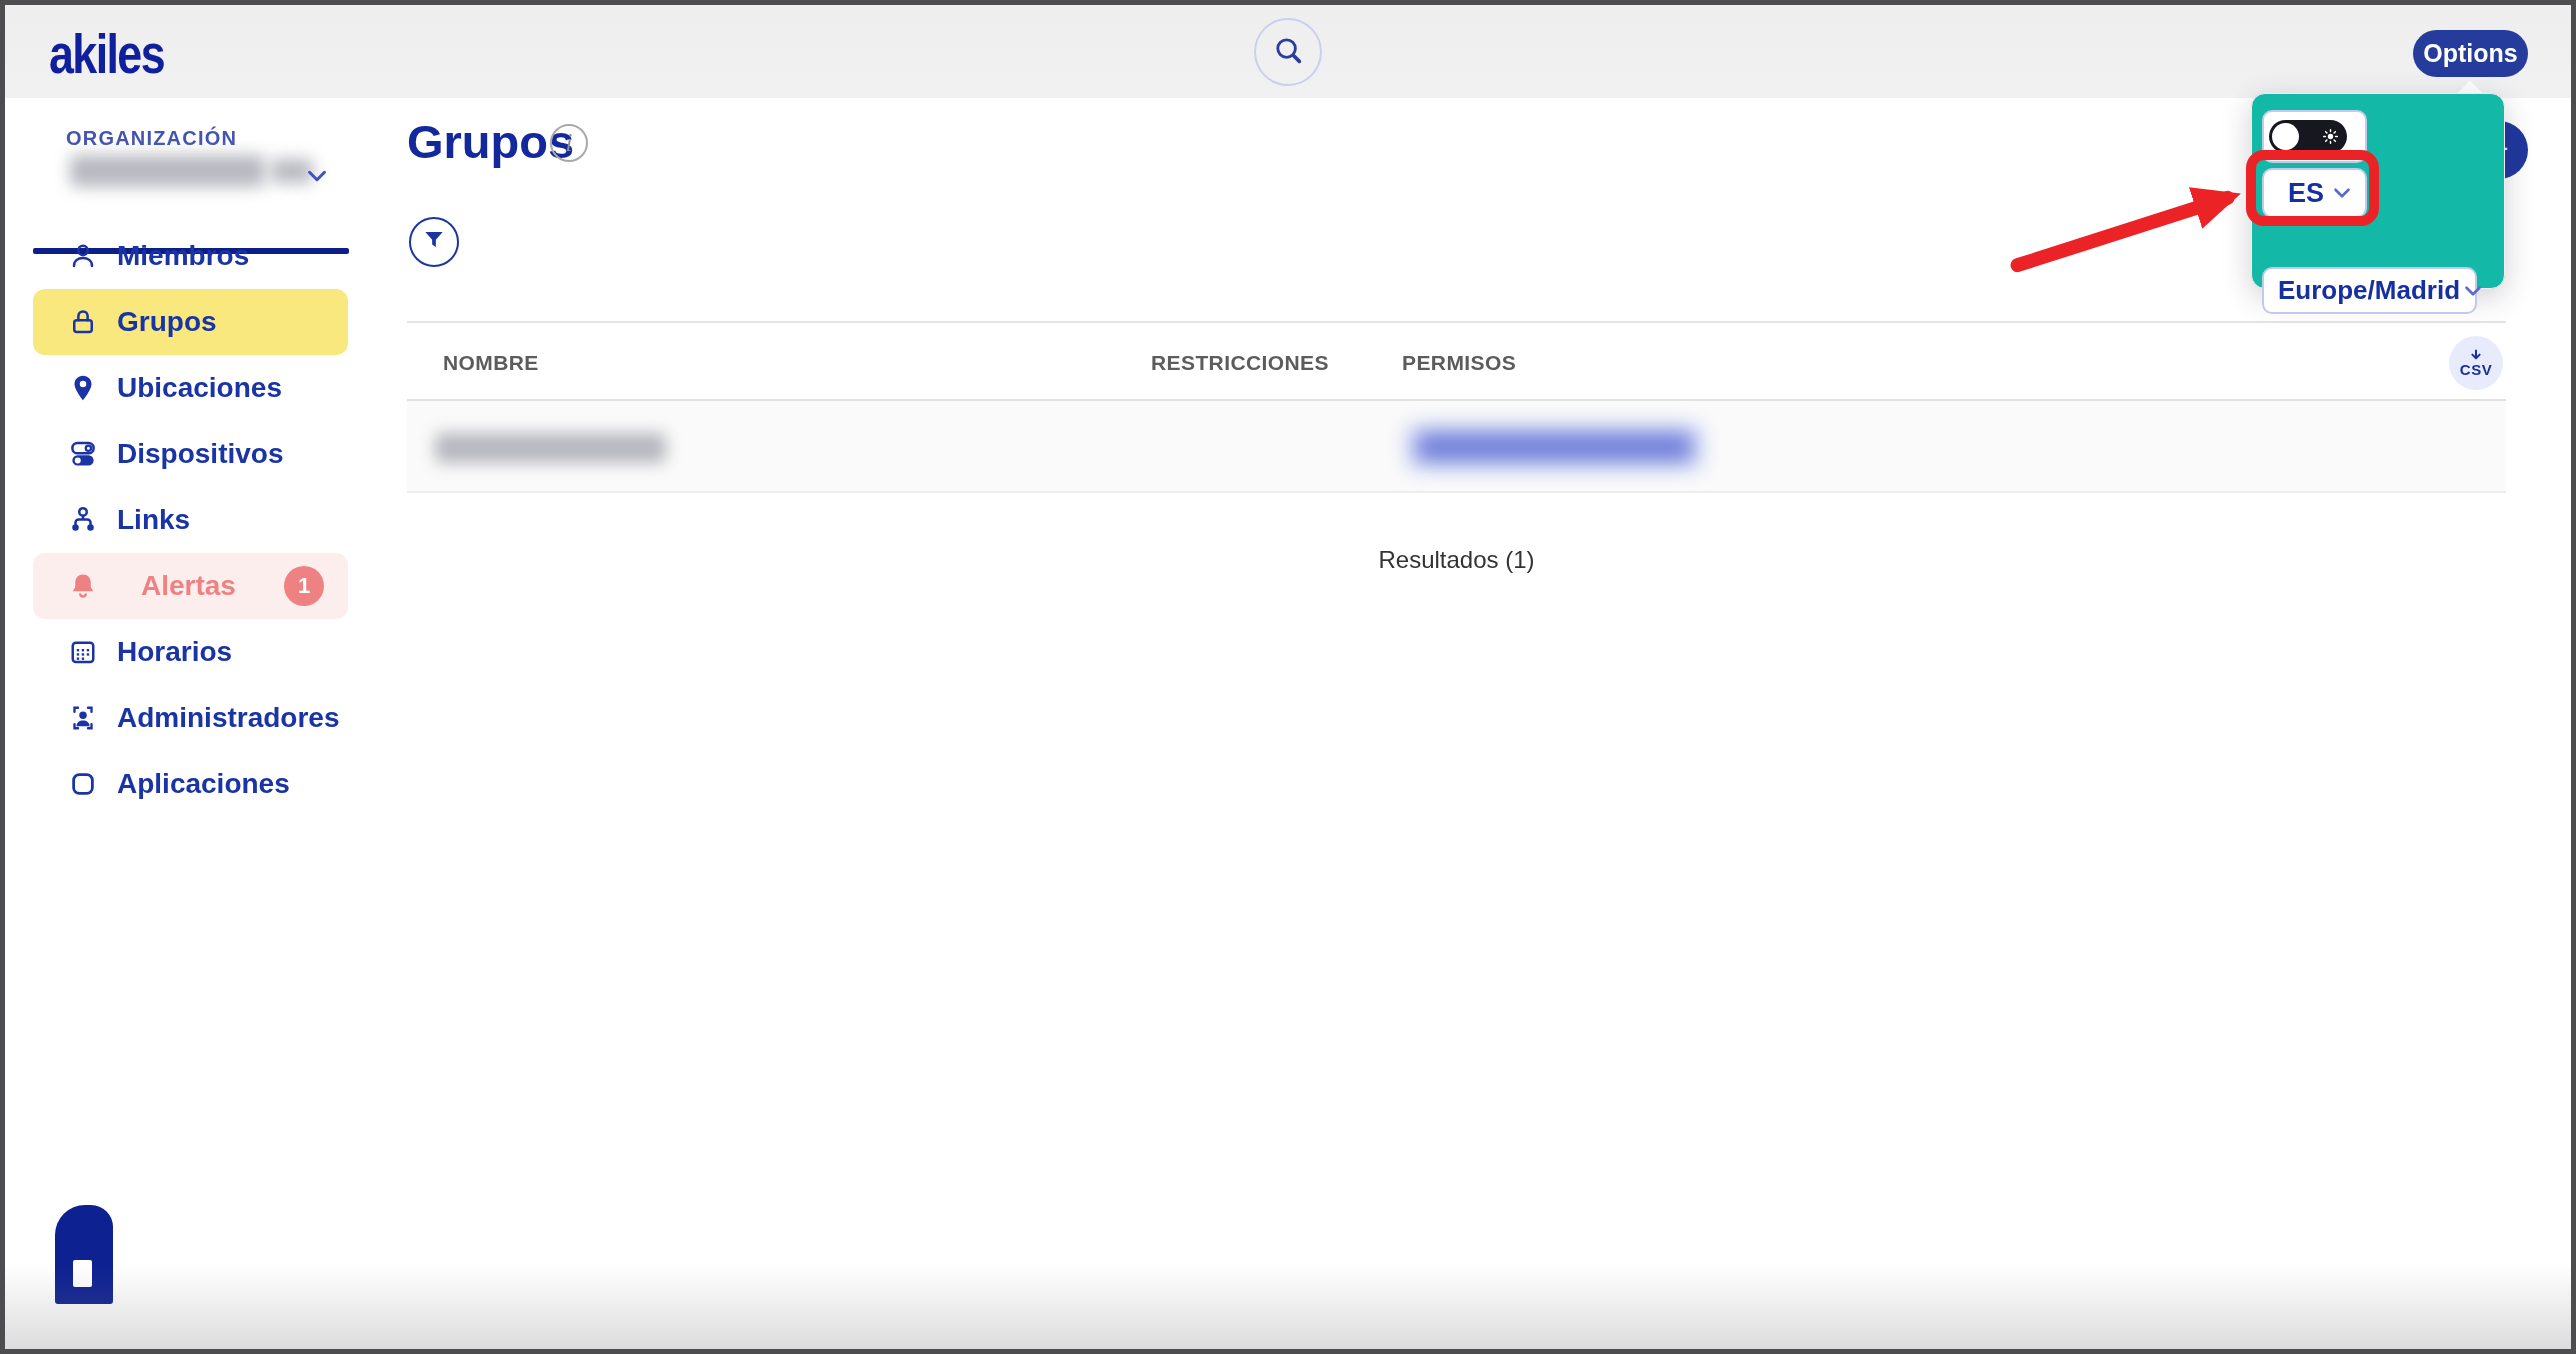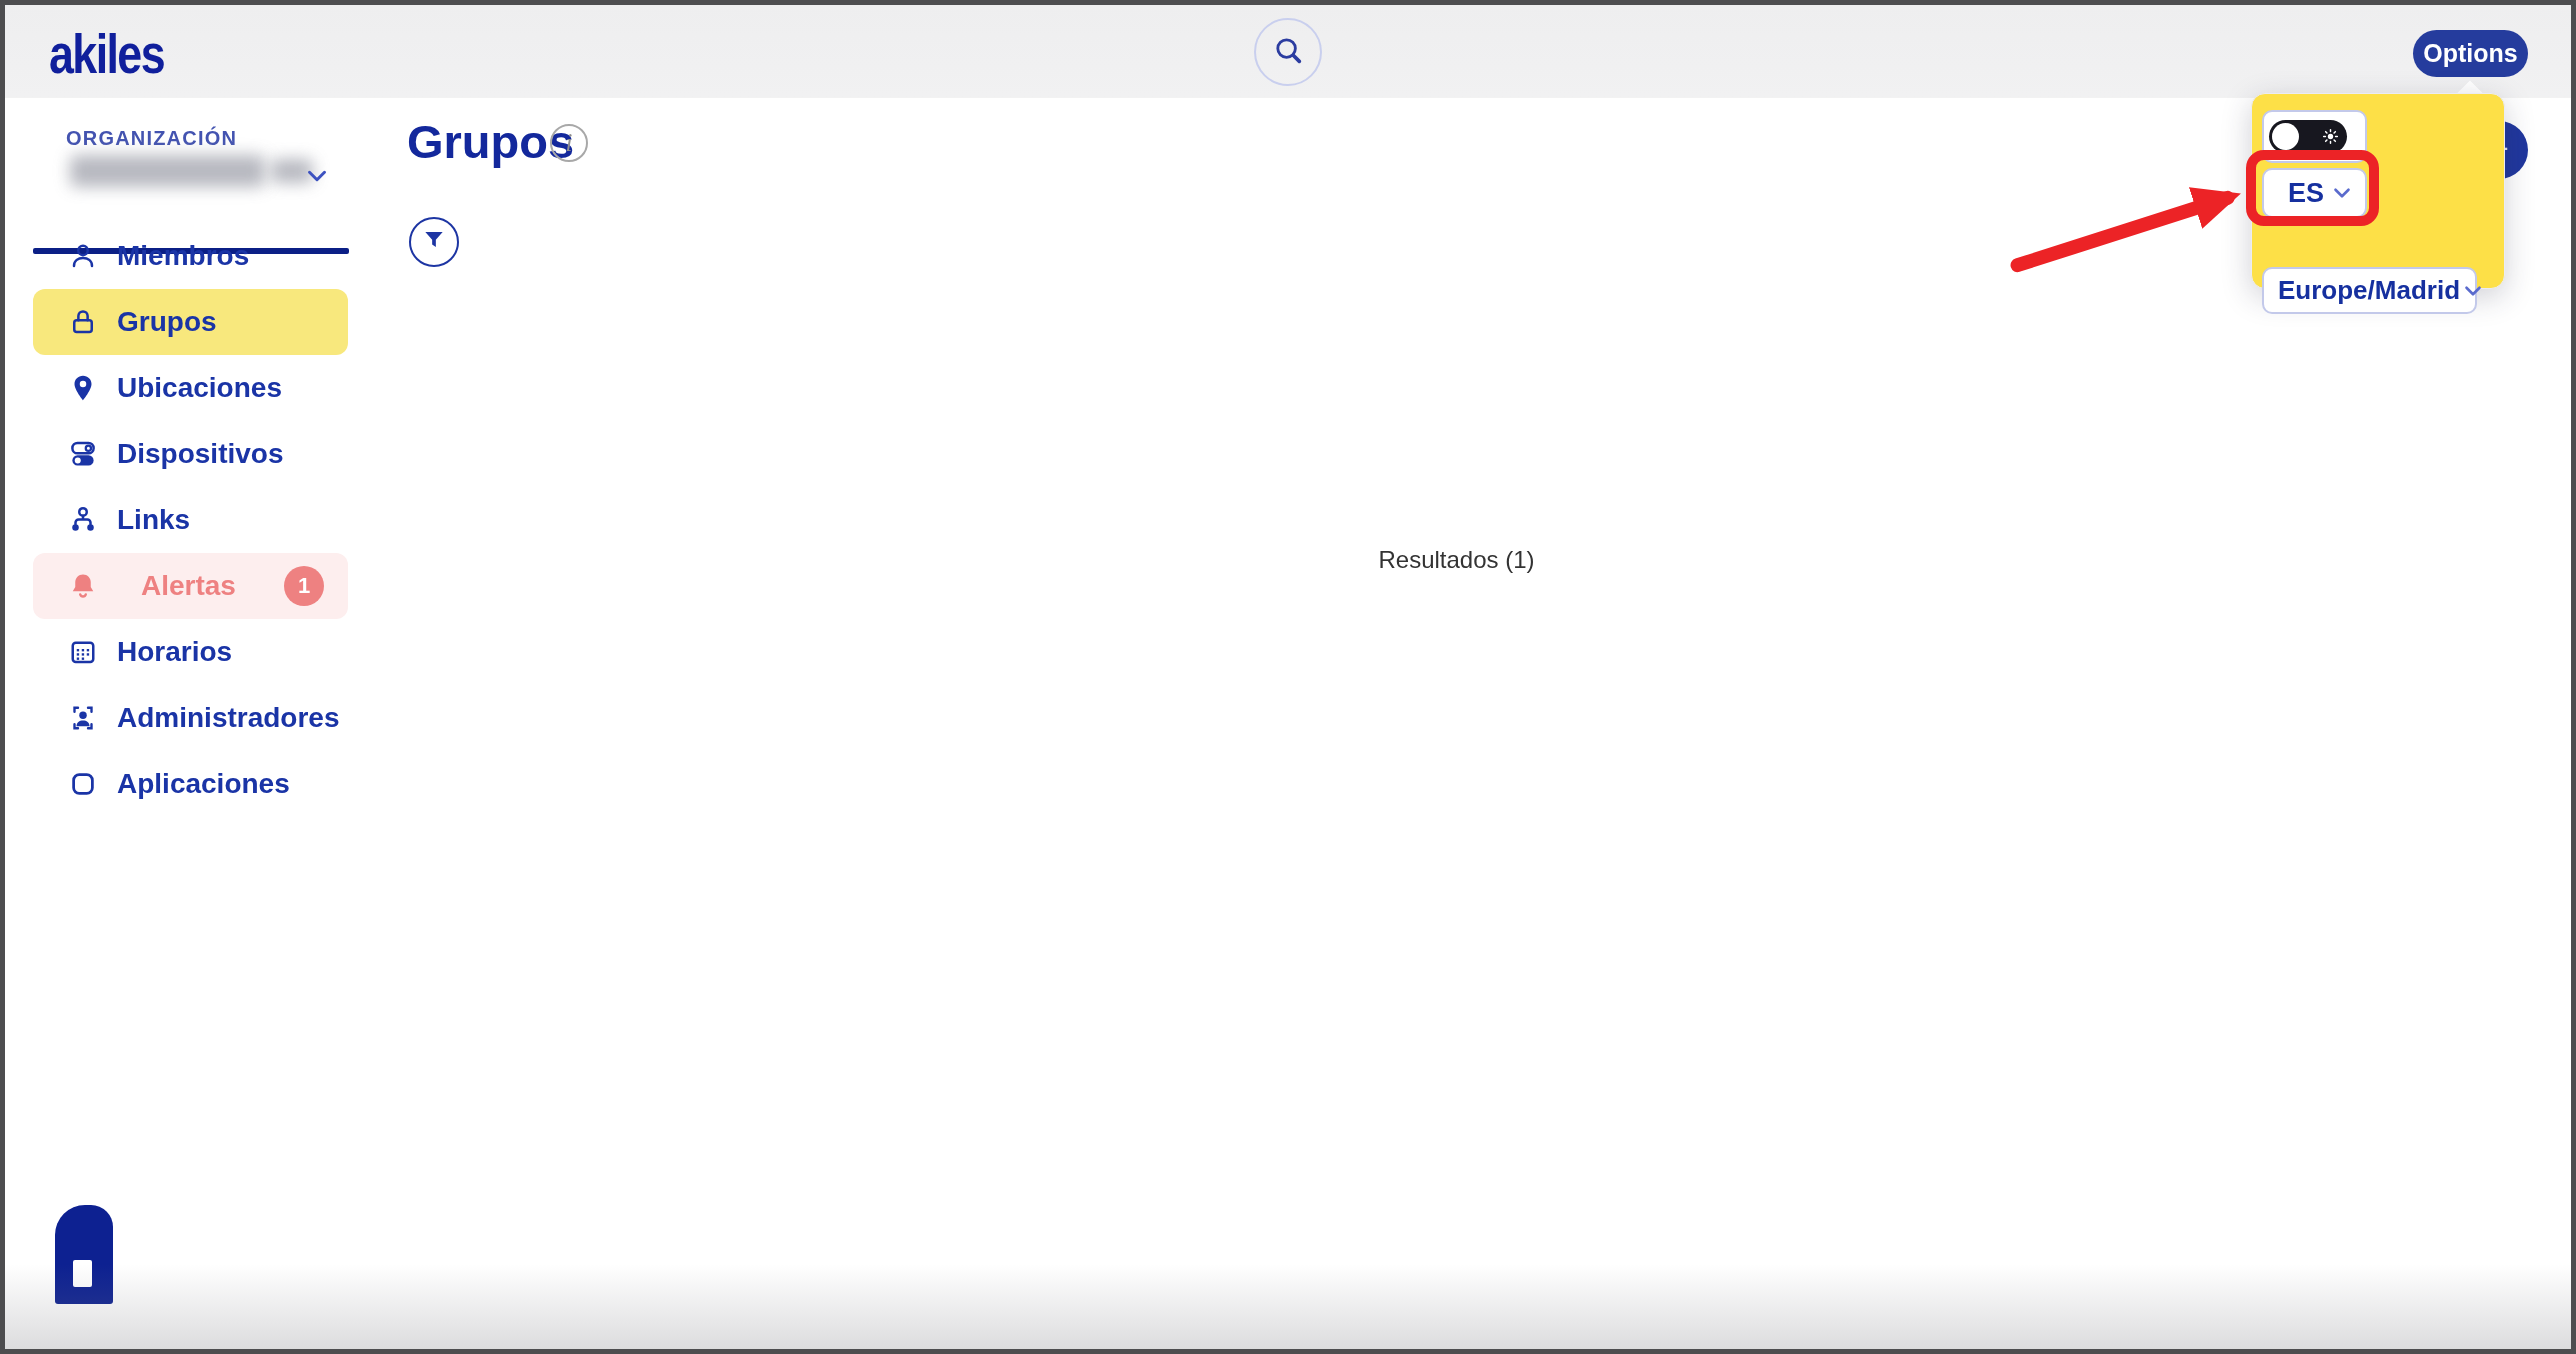--- a/index.html
+++ b/index.html
@@ -71,21 +71,21 @@
   .cell-blur-link-inner { position:absolute; left:12px; top:9px; width:277px; height:30px;
                           background:#5b6cd4; filter:blur(6px); border-radius:6px; opacity:.85; }
   .results { position:absolute; left:402px; top:541px; width:2099px; text-align:center;
              font-size:24px; color:#333333; }
 
   
   .fab { position:absolute; left:2465px; top:116px; width:58px; height:58px; border-radius:50%;
          background:#20379e; color:#e9e9f2; display:flex; align-items:center;
          justify-content:center; z-index:4; cursor:pointer; }
   .popover { position:absolute; left:2246px; top:88px; width:254px; height:196px;
-             background:#fde047; border-radius:14px; border:1px solid #ececf2;
+             background:#14b8a6; border-radius:14px; border:1px solid #ececf2;
              box-shadow:0 8px 30px rgba(40,40,70,.22); z-index:8; }
   .popover-caret { position:absolute; left:2454px; top:80px; width:22px; height:22px;
                    background:#ffffff; transform:rotate(45deg); z-index:7; }
   .opt-box { position:absolute; border:2px solid #c3c9ea; border-radius:10px; background:#fff;
              cursor:pointer; }
   .theme-box { left:10px; top:16px; width:105px; height:53px; }
   .theme-pill { position:absolute; left:5px; top:8px; width:78px; height:33px; background:#17171f;
                 border-radius:17px; }
   .theme-knob { position:absolute; left:3px; top:3px; width:27px; height:27px; background:#fff;
                 border-radius:50%; }
@@ -256,20 +256,41 @@
   <div class="info-btn">i</div>
 
   <div class="filter-btn">
     <span>
       <svg width="26" height="26" viewBox="0 0 24 24" fill="currentColor">
         <path d="M4,4.5 h16 l-6.3,7.2 v6.8 l-3.4,-2.4 v-4.4 z"></path>
       </svg>
     </span>
   </div>
 
+  <div class="table">
+    <div class="thead">
+      <span class="th th-0">NOMBRE</span>
+      <span class="th th-1">RESTRICCIONES</span>
+      <span class="th th-2">PERMISOS</span>
+      <div class="csv-btn">
+        <span>
+          <svg width="20" height="13" viewBox="0 0 22 13" fill="none" stroke="currentColor" stroke-width="2.2" stroke-linecap="round" stroke-linejoin="round">
+            <path d="M11,1 v8 M7,5.5 l4,4 4,-4"></path>
+          </svg>
+        </span>
+        <span class="csv-text">CSV</span>
+      </div>
+    </div>
+    <div class="trow">
+      <span class="cell-blur-name blur-gray"></span>
+      <span class="cell-blur-link">
+        <span class="cell-blur-link-inner"></span>
+      </span>
+    </div>
+  </div>
 
   <div class="results">Resultados (1)</div>
 
   <div class="fab">
     <span style="font-size:34px; font-weight:400; margin-top:-4px;">+</span>
   </div>
 
   <div class="popover-caret"></div>
   <div class="popover">
 

